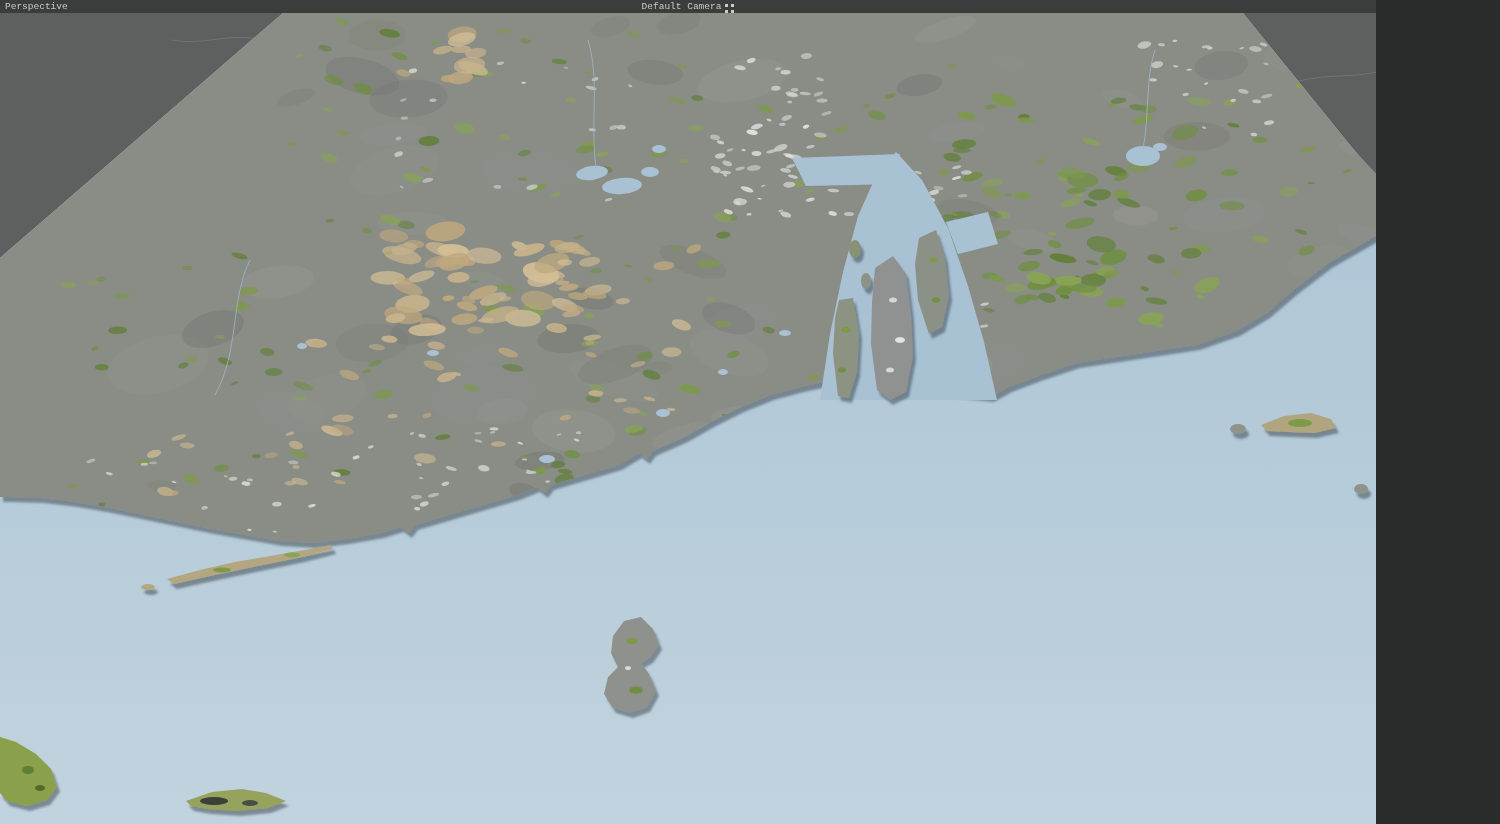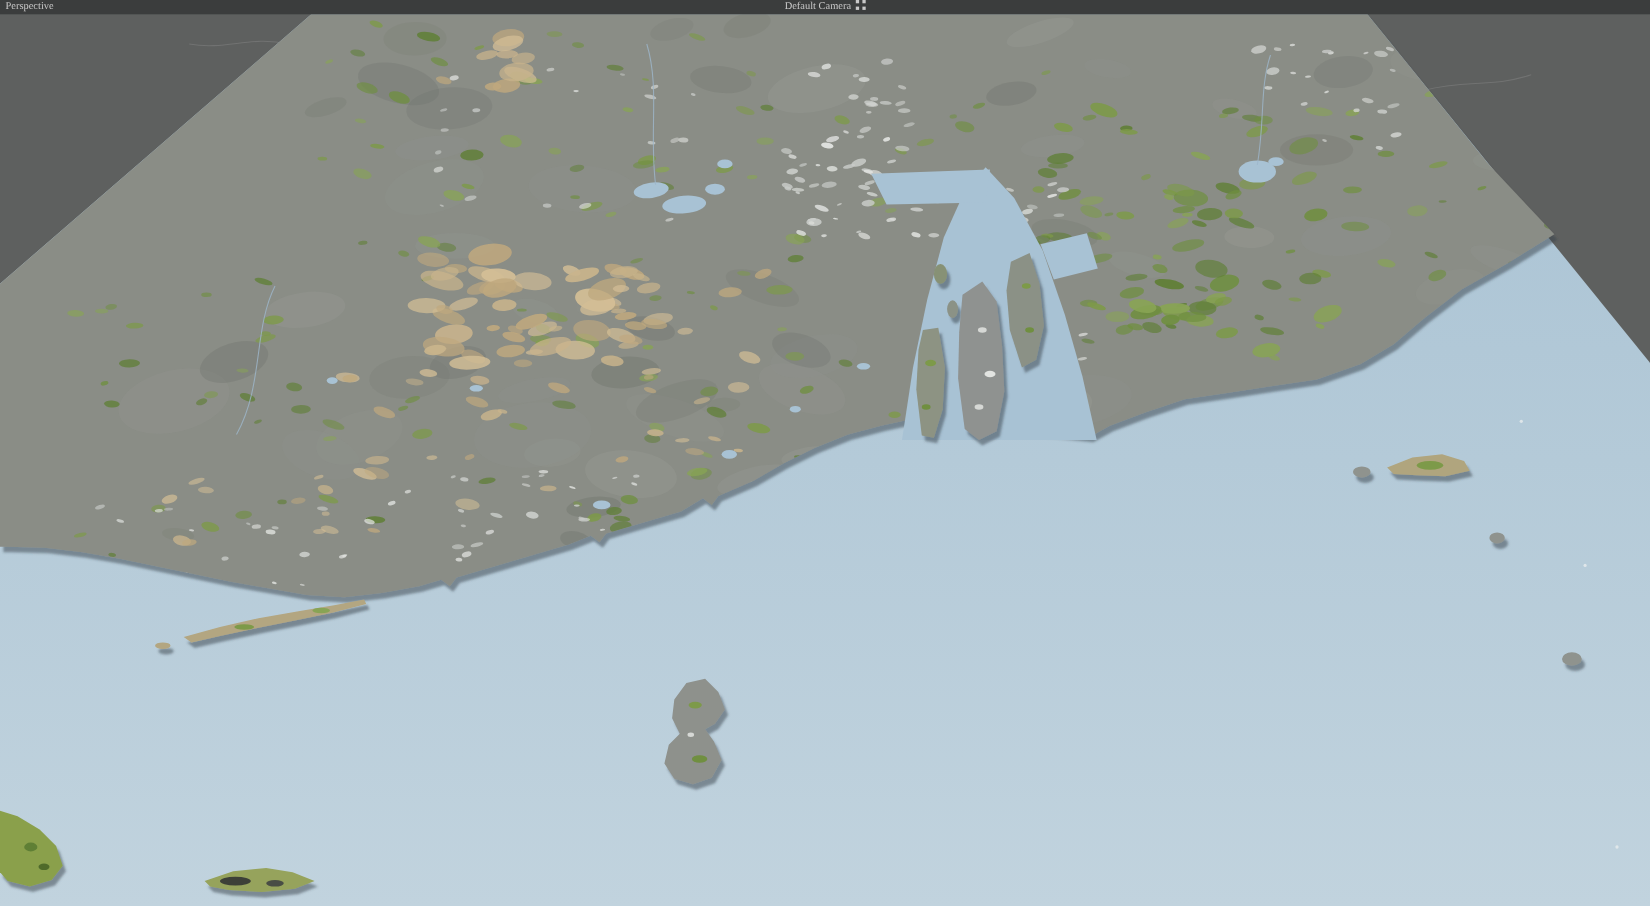--- a/index.html
+++ b/index.html
@@ -1,30 +1,30 @@
 <!DOCTYPE html>
 <html><head>
 <meta charset="utf-8">
 <style>
   html,body{margin:0;padding:0;background:#2a2b2b;}
   .stage{
-    position:relative;width:1500px;height:824px;overflow:hidden;
+    position:relative;width:1376px;height:824px;overflow:hidden;
     background:linear-gradient(#585a59,#636564);
-    font-family:Liberation Serif, serif;
+    font-family:Liberation Mono, monospace;
   }
   .viewport-svg{position:absolute;left:0;top:0;width:1500px;height:824px;display:block;}
   .top-bar{
     position:absolute;left:0;top:0;width:100%;height:13px;
     background:#3b3d3d;color:#c9c9c9;font-size:9.5px;line-height:13px;
     z-index:5;
   }
   .top-bar .left-label{position:absolute;left:5px;top:0;cursor:default;}
   .top-bar .center-wrap{
     position:absolute;left:0;top:0;width:100%;height:13px;
-    display:flex;align-items:flex-start;justify-content:center;gap:4px;
+    display:flex;align-items:flex-end;justify-content:center;gap:4px;
   }
   .cam-icon{display:inline-block;width:9px;height:9px;position:relative;}
   .cam-icon i{position:absolute;width:3px;height:3px;background:#c9c9c9;}
   .cam-icon i:nth-child(1){left:0;top:0;}
   .cam-icon i:nth-child(2){right:0;top:0;}
   .cam-icon i:nth-child(3){left:0;bottom:0;}
   .cam-icon i:nth-child(4){right:0;bottom:0;}
   .status-bar{
     position:absolute;left:0;bottom:0;width:100%;height:12px;
     background:#2d2f2f;color:#dddddd;font-size:9.5px;line-height:12px;

